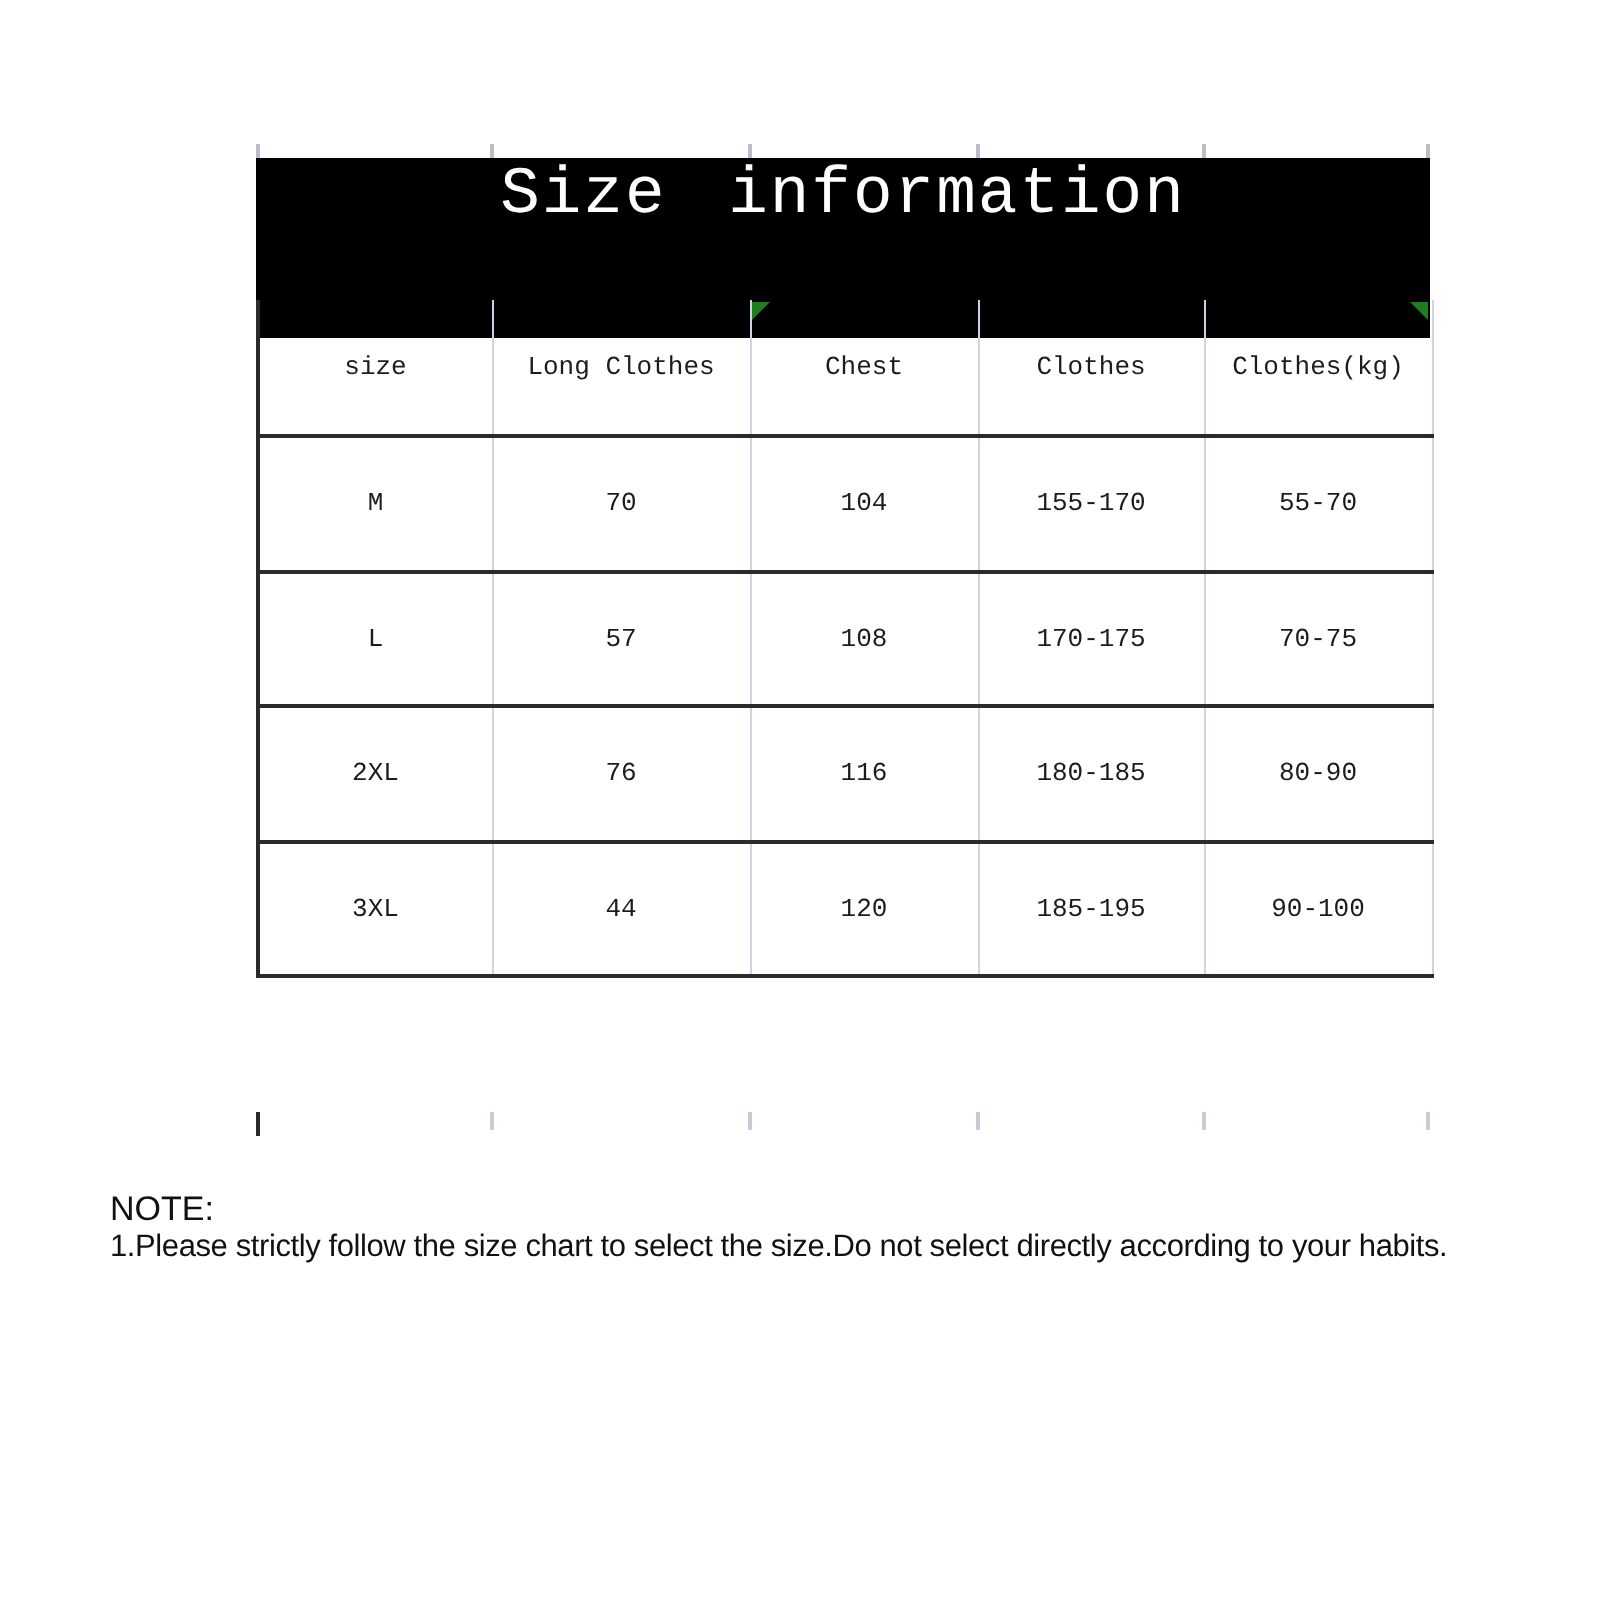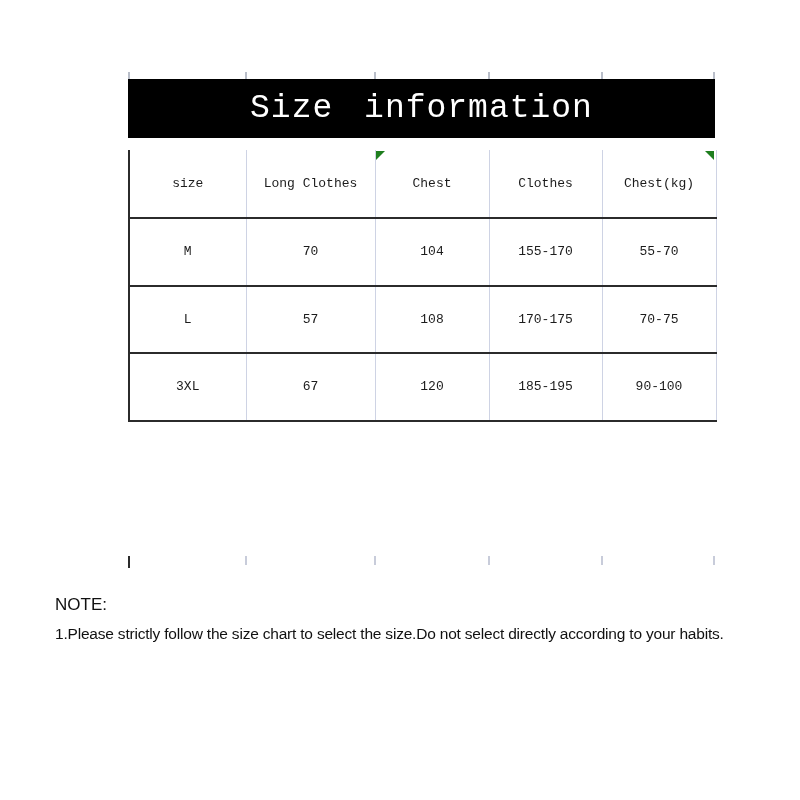--- a/index.html
+++ b/index.html
@@ -10,23 +10,23 @@
     --marker-green:#1e7e1e;
     --text:#1c1c1c;
     --stub-gray:#b9bec9;
   }
   *{margin:0;padding:0;box-sizing:border-box;}
   html,body{width:800px;height:800px;background:#ffffff;overflow:hidden;}
   body{font-family:"Liberation Sans",sans-serif;color:var(--text);}
   .page{position:relative;width:800px;height:800px;background:#ffffff;}
 
   .banner{
-    position:absolute;left:128px;top:79px;width:587px;height:59px;
+    position:absolute;left:128px;top:79px;width:587px;height:90px;
     background:var(--banner-bg);
-    display:flex;align-items:center;justify-content:center;
+    display:flex;justify-content:center;
   }
   .banner .title{
     color:var(--banner-text);
     font-family:"Liberation Mono","DejaVu Sans Mono",monospace;
     font-size:33px;letter-spacing:1px;word-spacing:10px;white-space:nowrap;
   }
 
   table.size-table{
     position:absolute;left:128px;top:150px;width:587px;
     border-collapse:collapse;table-layout:fixed;
@@ -56,21 +56,21 @@
     border-left:9px solid transparent;
   }
 
   .tick{position:absolute;width:2px;background:var(--stub-gray);}
   .tick.top{top:72px;height:7px;}
   .tick.bottom{top:556px;height:9px;background:#c8ccda;}
   .tick.dark{background:var(--grid-horizontal);height:12px;}
 
   .notes{
     position:absolute;left:55px;top:595px;width:720px;
-    display:flex;flex-direction:column;gap:10px;
+    display:flex;flex-direction:column;
     color:#111111;
   }
   .notes .heading{font-size:17px;}
   .notes .item{font-size:15.5px;white-space:nowrap;letter-spacing:-0.2px;}
 </style>
 </head>
 <body>
 
 <div class="page">
 
@@ -95,41 +95,48 @@
         <col style="width:114px">
         <col style="width:113px">
         <col style="width:114px">
     </colgroup>
     <thead>
       <tr>
         <th>size</th>
         <th>Long Clothes</th>
         <th>Chest</th>
         <th>Clothes</th>
-        <th>Chest(kg)</th>
+        <th>Clothes(kg)</th>
       </tr>
     </thead>
     <tbody>
       <tr>
         <td>M</td>
         <td>70</td>
         <td>104</td>
         <td>155-170</td>
         <td>55-70</td>
       </tr>
       <tr>
         <td>L</td>
         <td>57</td>
         <td>108</td>
         <td>170-175</td>
         <td>70-75</td>
       </tr>
       <tr>
+        <td>2XL</td>
+        <td>76</td>
+        <td>116</td>
+        <td>180-185</td>
+        <td>80-90</td>
+      </tr>
+      <tr>
         <td>3XL</td>
-        <td>67</td>
+        <td>44</td>
         <td>120</td>
         <td>185-195</td>
         <td>90-100</td>
       </tr>
     </tbody>
   </table>
 
   <span class="tick bottom dark" style="left:128px"></span>
   <span class="tick bottom" style="left:245px"></span>
   <span class="tick bottom" style="left:374px"></span>

